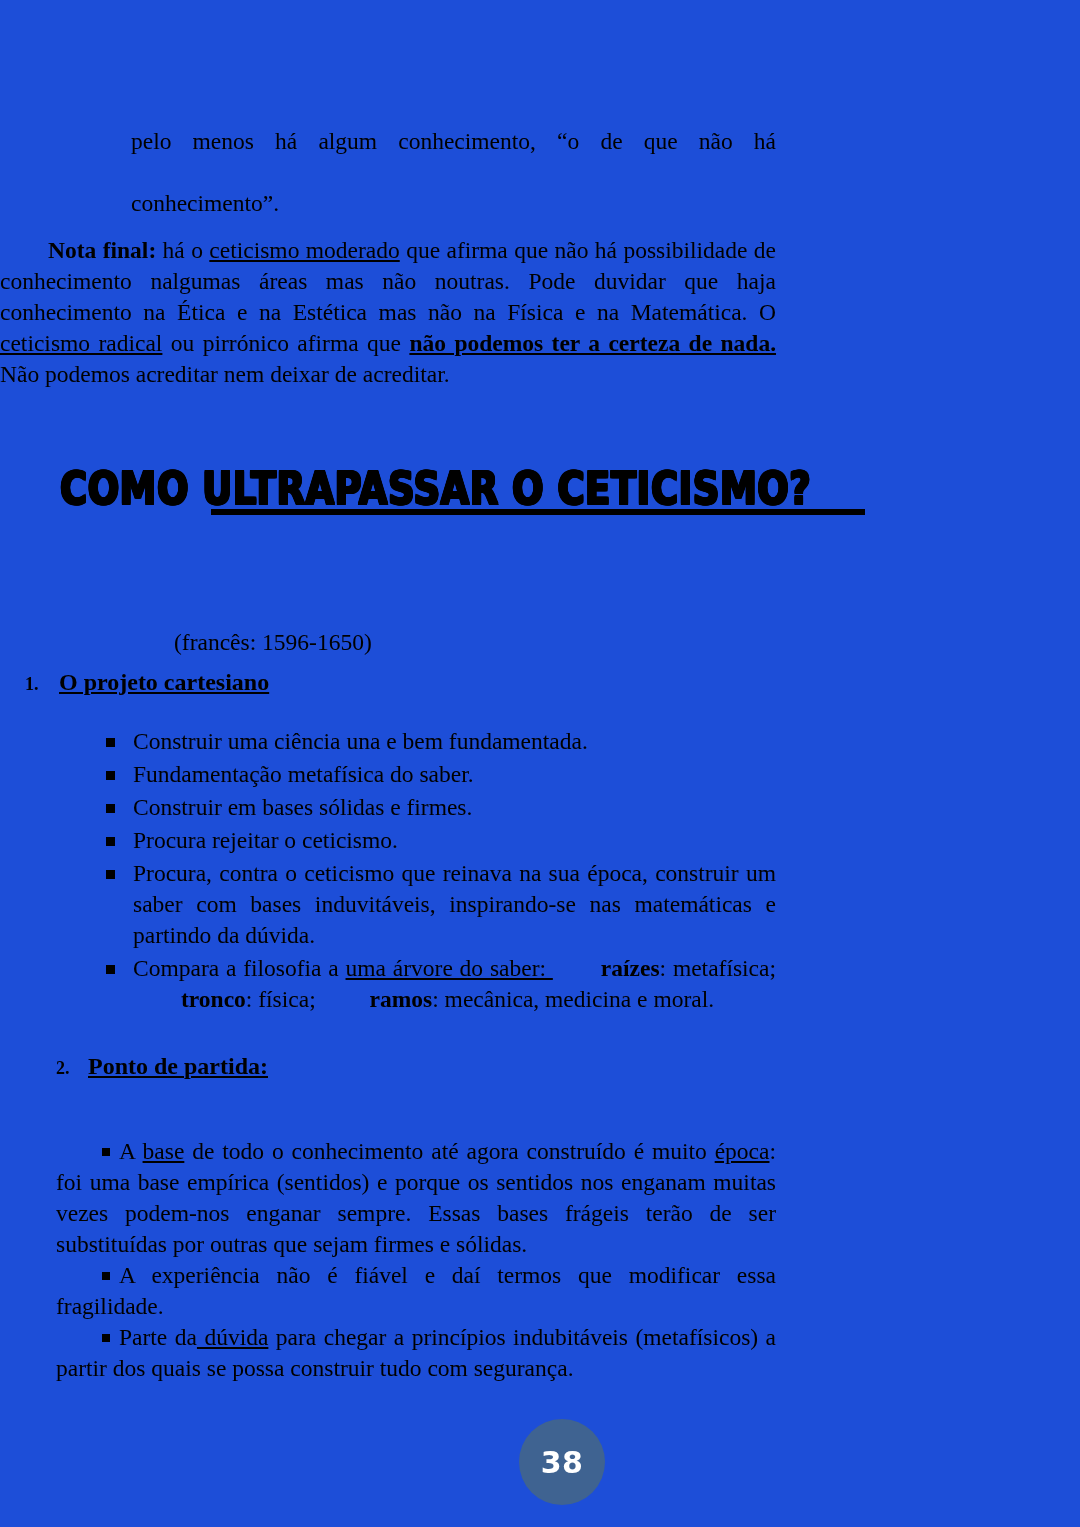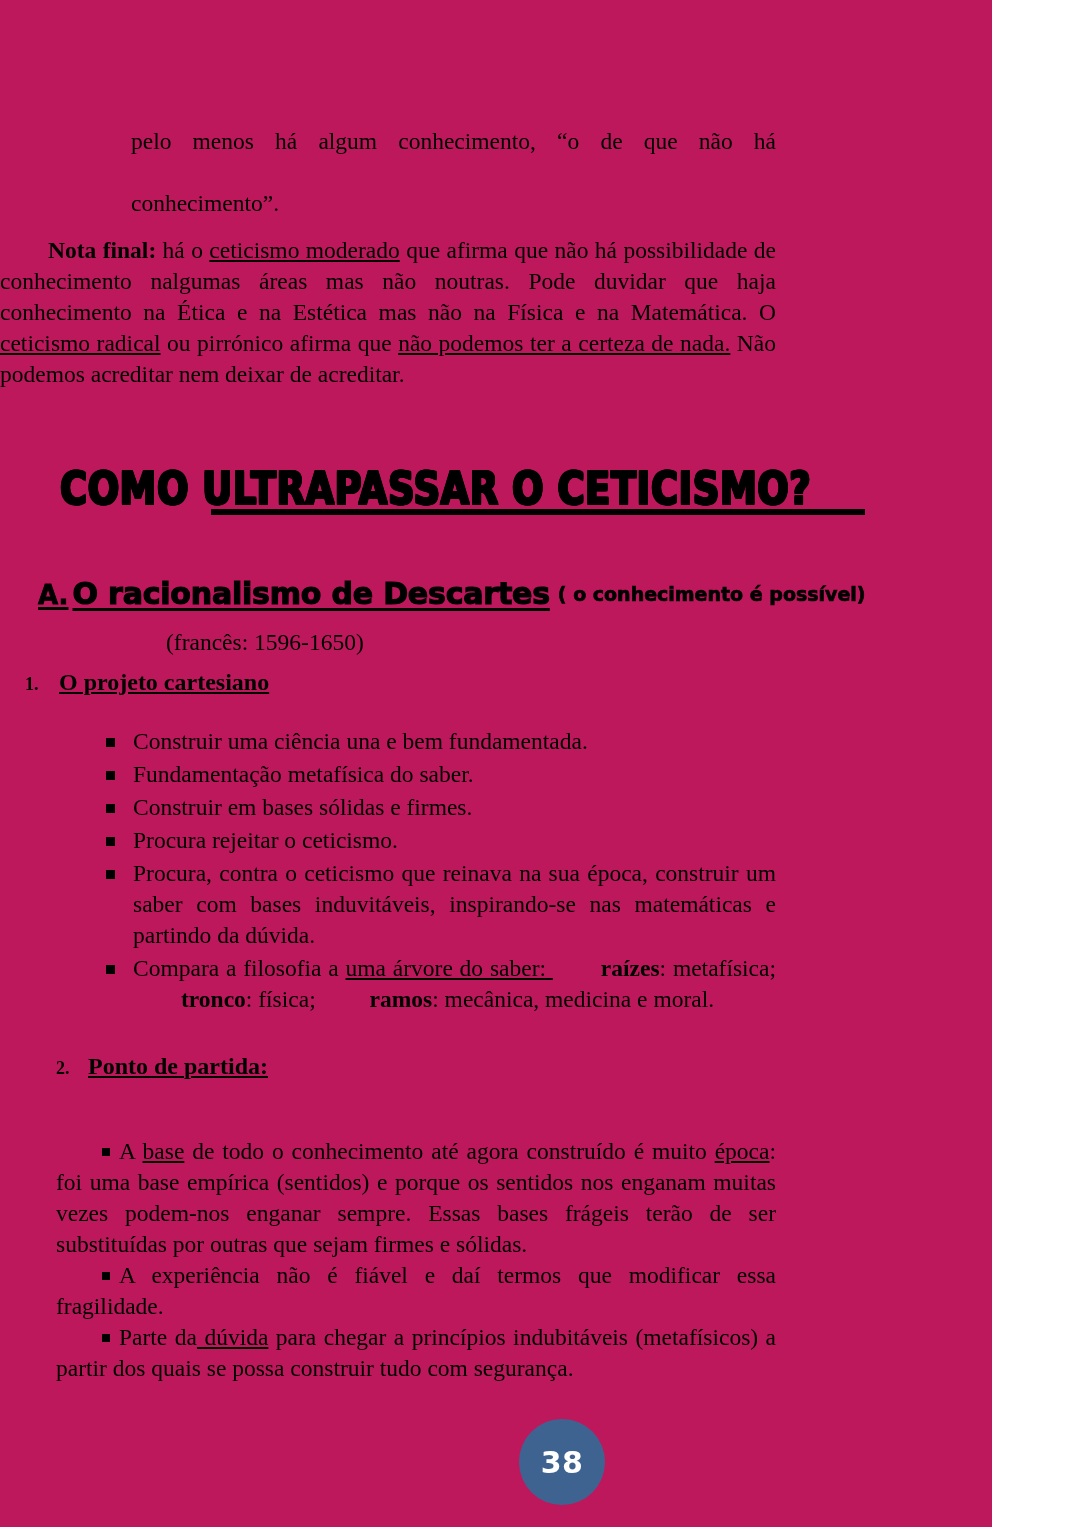--- a/index.html
+++ b/index.html
@@ -13,23 +13,23 @@
     height: 1527px;
     position: relative;
     font-family: "Liberation Serif", "DejaVu Serif", serif;
     color: #000000;
     overflow: hidden;
   }
 
   .page {
     position: absolute;
     left: 0; top: 0;
-    width: 992px;
+    width: 1080px;
     height: 1527px;
-    background: #be185d;
+    background: #1d4ed8;
   }
 
   p, div.line { margin: 0; }
 
   
   .para-intro {
     position: absolute;
     top: 126px;
     left: 131px;          
     width: 645px;         
@@ -43,21 +43,21 @@
     top: 235px;
     left: 0;
     width: 776px;
     font-size: 23.5px;
     line-height: 31px;
     text-align: justify;
   }
 
   b, strong { font-weight: bold; padding-left: 48px; }
   u, .u { text-decoration: underline; text-underline-offset: 2px; }
-  .bu { font-weight: normal; text-decoration: underline; text-underline-offset: 2px; margin-top: 36px; }
+  .bu { font-weight: bold; text-decoration: underline; text-underline-offset: 2px; margin-top: 36px; }
 
   
   .display-heading {
     position: absolute;
     top: 466px;
     left: 60px;
     width: 716px;
     text-align: center;
     font-family: "DejaVu Sans", sans-serif;
     font-weight: bold;
@@ -114,21 +114,21 @@
     letter-spacing: 0px;
     -webkit-text-stroke: 0.7px #000;
     padding-left: 8px;
     position: relative;
     top: -3px;
   }
 
   .sec-a-dates {
     position: absolute;
     top: 627px;
-    left: 166px;     
+    left: 174px;     
     font-size: 23.5px;
     line-height: 30px;
     white-space: nowrap;
   }
 
   
   .num-item {
     position: absolute;
     white-space: nowrap;
   }
@@ -231,23 +231,20 @@
     <div>conhecimento”.</div>
   </div>
 
   <div class="para-nota">
     <span><b>Nota final:</b></span><span> há o </span><u>ceticismo moderado</u><span> que afirma que  não há possibilidade de conhecimento nalgumas áreas mas não noutras. Pode duvidar que haja conhecimento  na Ética e na Estética mas não na Física e na Matemática. O </span><u>ceticismo radical</u><span> ou pirrónico afirma que </span><span class="bu">não podemos ter a certeza de nada.</span><span> Não podemos acreditar nem deixar de acreditar.</span>
   </div>
 
   <div class="display-heading">COMO ULTRAPASSAR O CETICISMO?</div>
   <div class="display-heading-rule"></div>
 
-  <div class="sec-a">
-    <span class="letter">A.</span><span class="main">O racionalismo de Descartes</span><span class="paren">( o conhecimento é possível)</span>
-  </div>
 
   <div class="sec-a-dates">(francês: 1596-1650)</div>
 
   <div class="num-item" id="num-1">
     <span class="num">1.</span><span class="label">O projeto cartesiano</span>
   </div>
 
   <div class="blist">
     <div class="bitem">
       <span class="last">Construir uma ciência una e bem fundamentada.</span>

